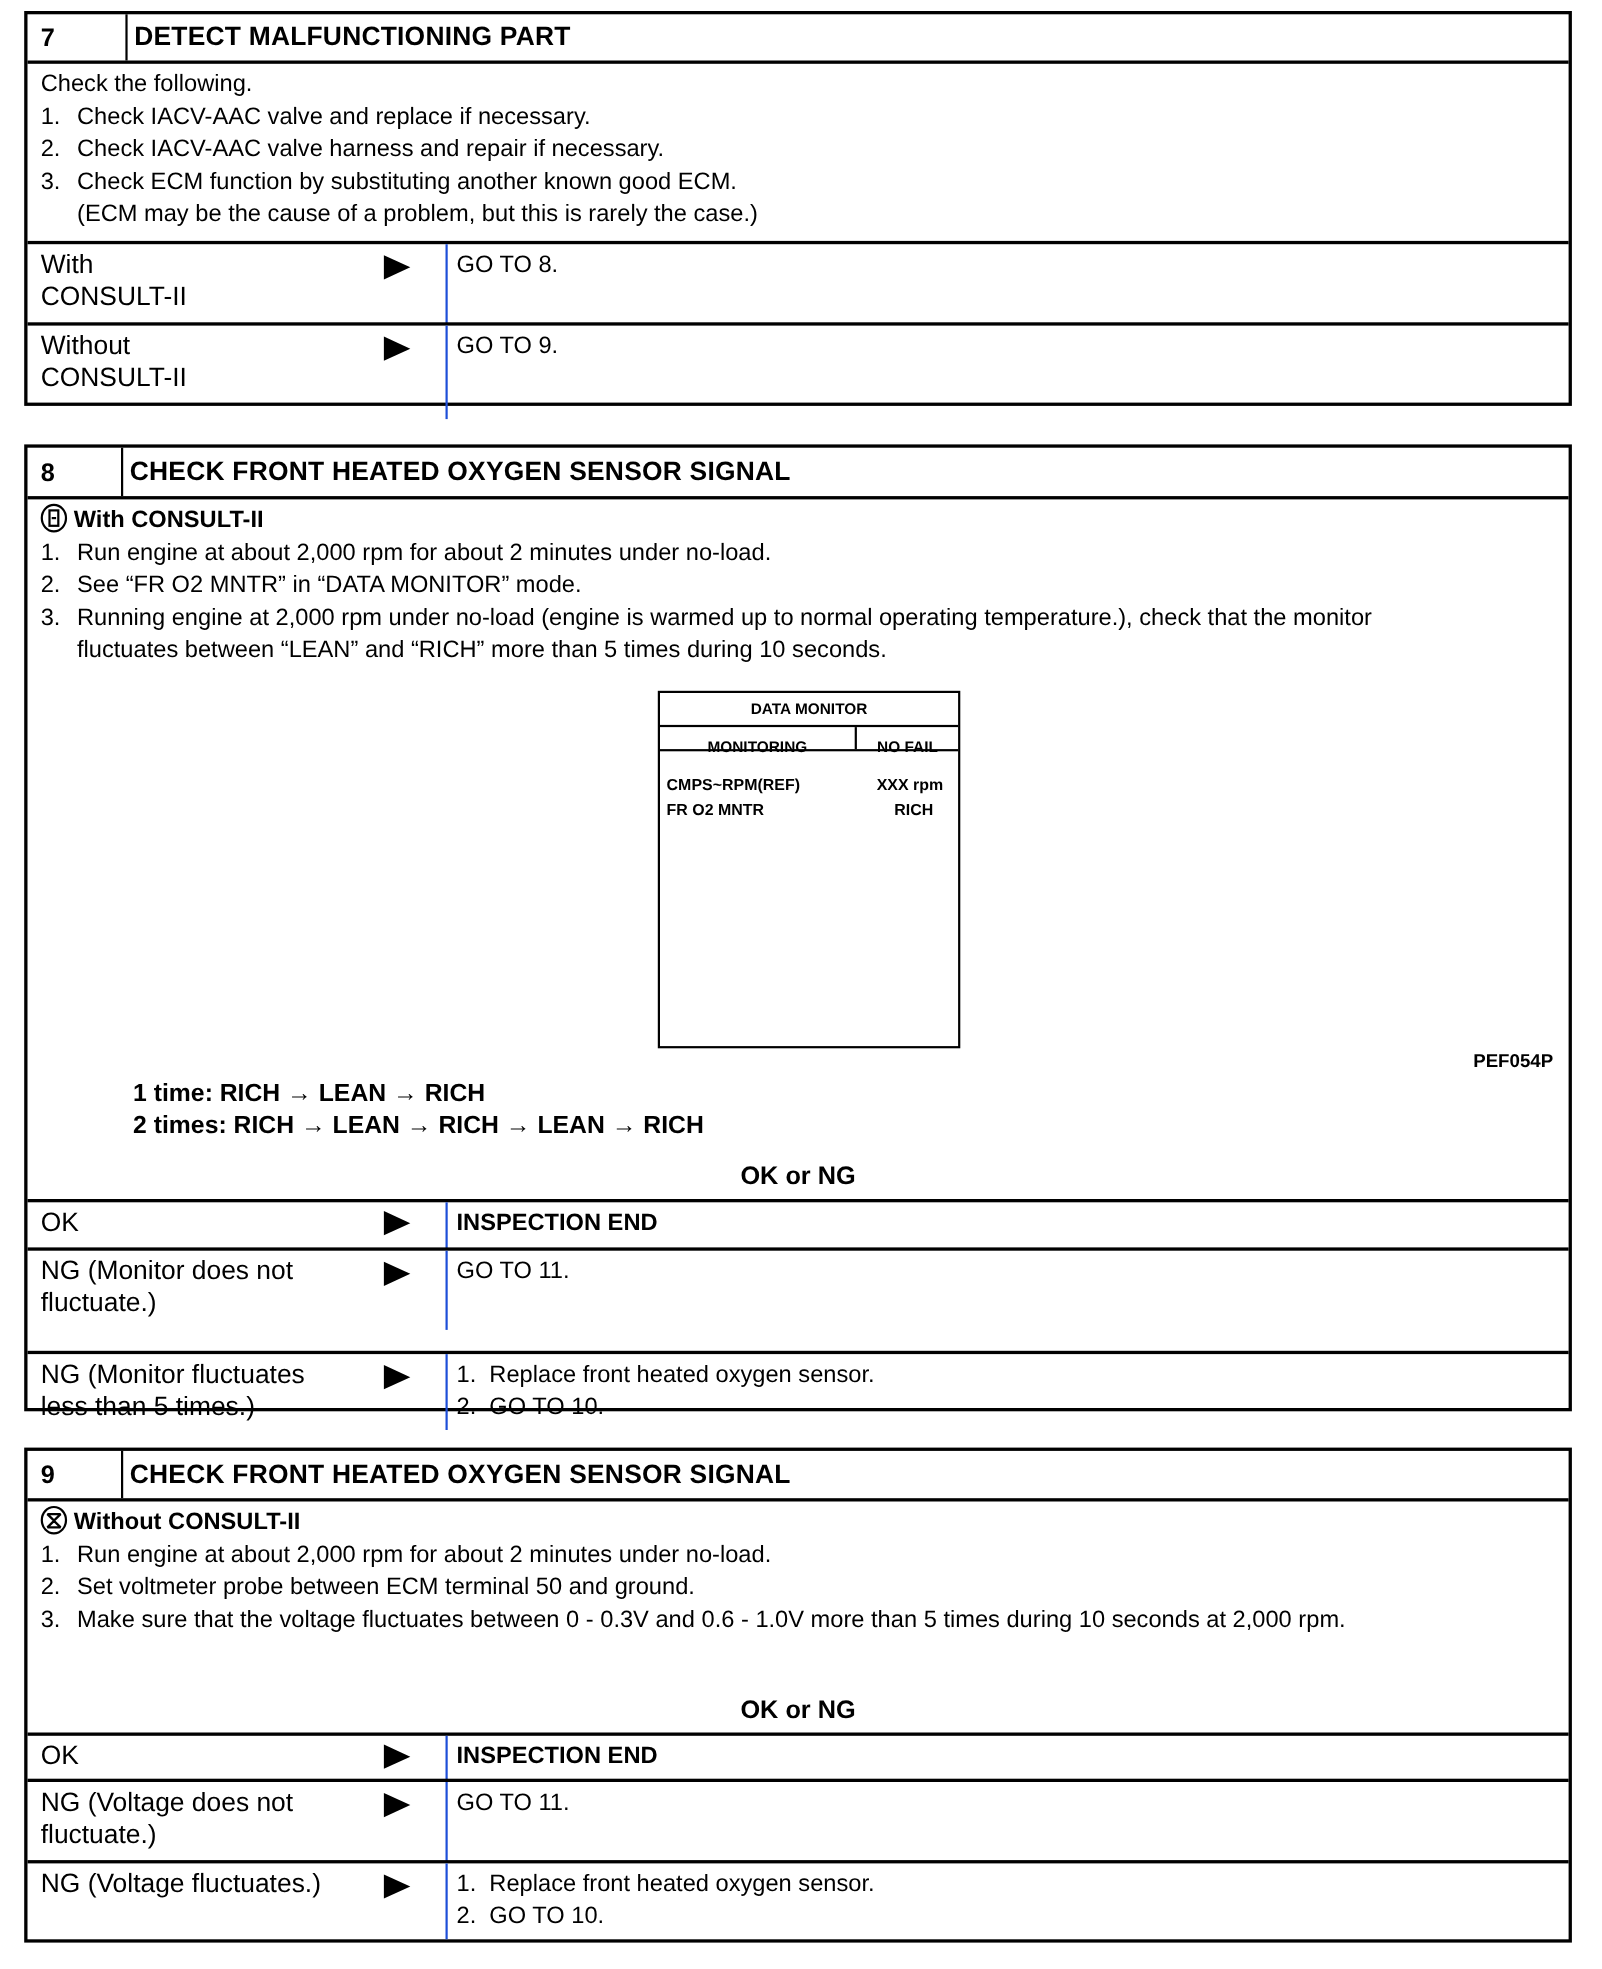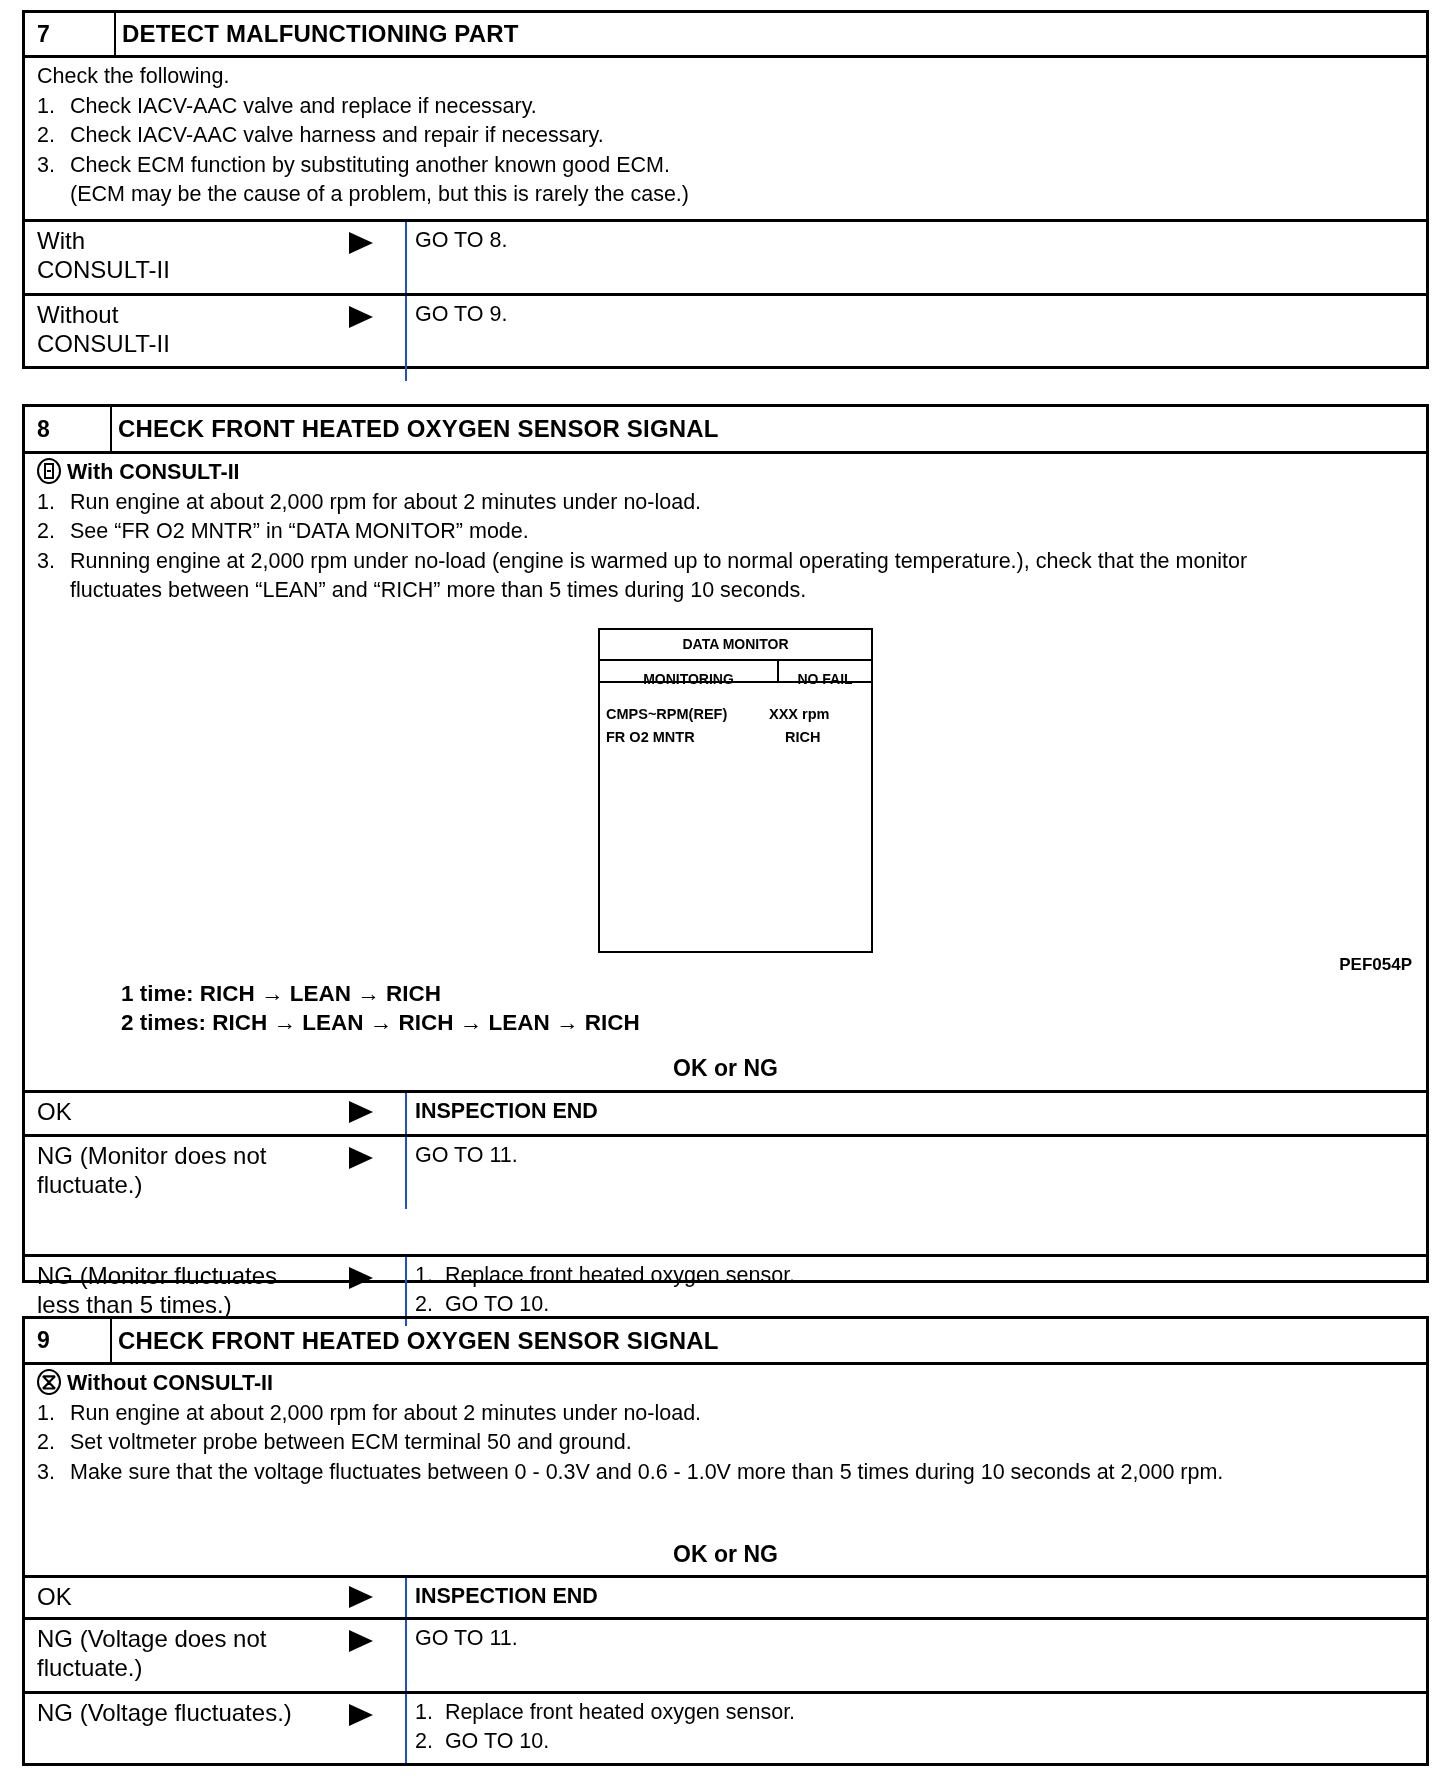--- a/index.html
+++ b/index.html
@@ -35,21 +35,21 @@
   
   .dm { position: absolute; left: 598px; top: 628px; width: 275px; height: 325px; border: 2.5px solid #000; box-sizing: border-box;
         font-weight: bold; font-size: 14px; }
   .dm-title { position: absolute; left: 0; right: 0; top: 0; height: 31px; border-bottom: 2px solid #000; box-sizing: border-box;
               text-align: center; line-height: 29px; }
   .dm-sub { position: absolute; left: 0; right: 0; top: 31px; height: 22px; border-bottom: 2px solid #000; box-sizing: border-box; }
   .dm-sub-l { position: absolute; left: 0; top: 0; bottom: 0; width: 179px; border-right: 2px solid #000; box-sizing: border-box;
               text-align: center; line-height: 36px; }
   .dm-sub-r { position: absolute; left: 179px; right: 0; top: 0; bottom: 0; text-align: center; line-height: 36px; }
   .dm-row { position: absolute; left: 6px; font-size: 14.5px; white-space: nowrap; }
-  .dm-val { position: absolute; white-space: nowrap; font-size: 14.5px; }
+  .dm-val { position: absolute; white-space: nowrap; font-size: 14.5px; margin-left: 28px; }
   .fig-label { position: absolute; right: 14px; top: 548px; font-weight: bold; font-size: 17px; }
   .seq { position: absolute; left: 48px; font-weight: bold; font-size: 22.5px; white-space: nowrap; margin-left: 48px; }
 </style>
 </head>
 <body>
 
 <div class="box" style="top:10px; height:359px;">
   <div class="hdr" style="height:45px;">
     <div class="hdr-num" style="width:91px;">7</div>
     <div class="hdr-title" style="left:91px;">DETECT MALFUNCTIONING PART</div>
@@ -121,21 +121,21 @@
     <div class="cell-right bold">INSPECTION END</div>
   </div>
   <div class="row" style="top:727px; height:75px;">
     <div class="cell-left">
       <div>NG (Monitor does not</div>
       <div>fluctuate.)</div>
       <span class="arrow"></span>
     </div>
     <div class="cell-right">GO TO 11.</div>
   </div>
-  <div class="row" style="top:847px; height:72px;">
+  <div class="row" style="top:821px; height:72px;">
     <div class="cell-left">
       <div>NG (Monitor fluctuates</div>
       <div>less than 5 times.)</div>
       <span class="arrow"></span>
     </div>
     <div class="cell-right">
       <div style="white-space:pre">1.  Replace front heated oxygen sensor.</div>
       <div style="white-space:pre">2.  GO TO 10.</div>
     </div>
   </div>

